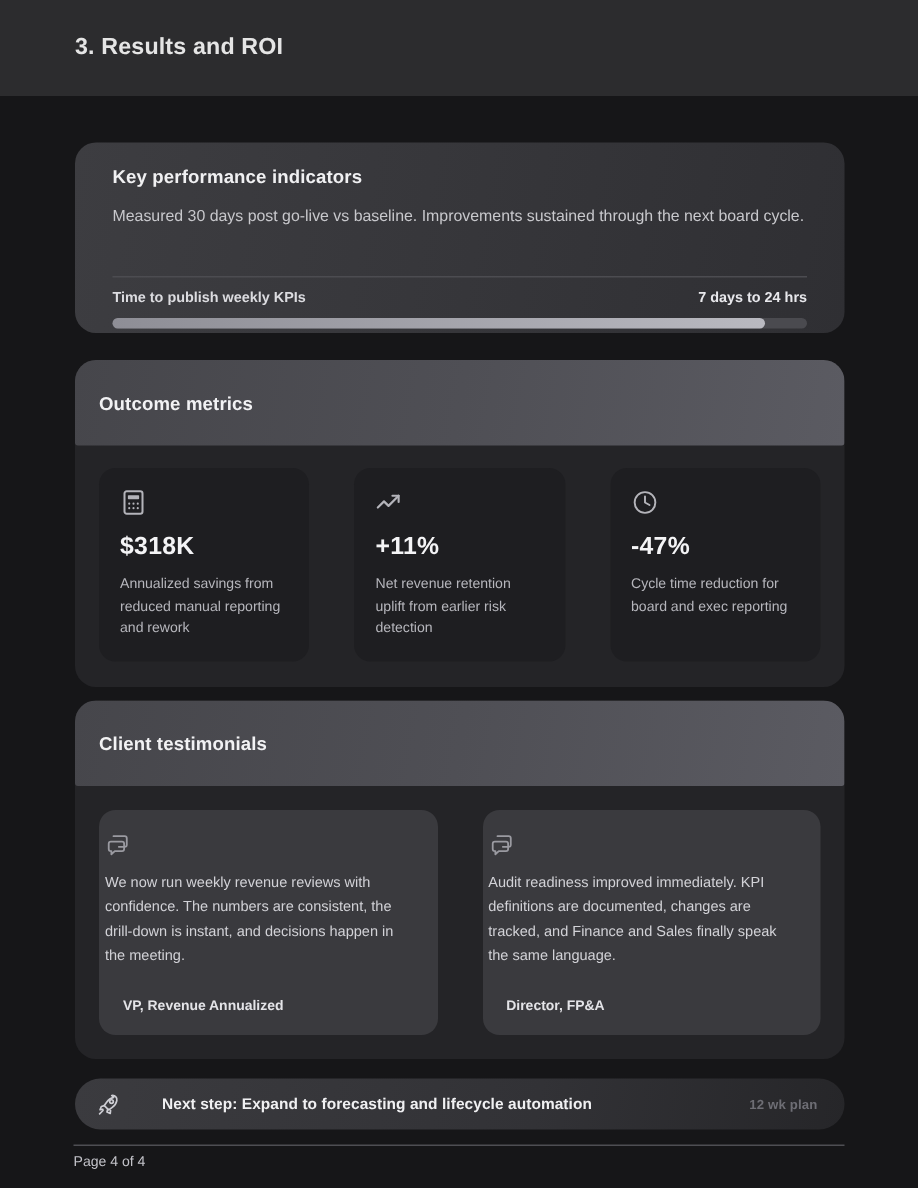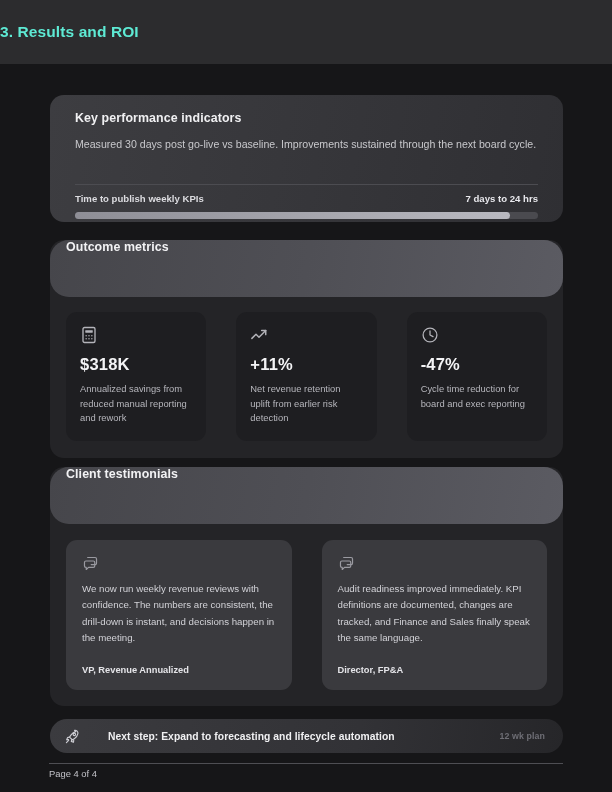--- a/index.html
+++ b/index.html
@@ -24,24 +24,25 @@
   .topbar {
     position: absolute;
     left: 0; top: 0;
     width: 612px;
     height: 64px;
     background: #2c2c2e;
     display: flex;
     align-items: center;
   }
   .topbar-title {
+    margin-left: 50px;
     font-size: 15.5px;
     font-weight: 700;
     letter-spacing: 0.1px;
-    color: #5eead4;
+    color: #e5e5e5;
   }
 
   
   .content {
     position: absolute;
     left: 50px;
     top: 95px;
     width: 459px;
   }
 
@@ -114,24 +115,24 @@
   .panel {
     position: absolute;
     left: 50px;
     width: 513px;
     border-radius: 14px;
     background: #242427;
     overflow: hidden;
   }
   .panel-head {
     height: 57px;
-    border-radius: 19px;
+    border-radius: 2px;
     background: linear-gradient(100deg, #46464b 0%, #4f4f55 50%, #5b5b62 100%);
     display: flex;
-    align-items: flex-start;
+    align-items: center;
     padding-left: 16px;
   }
   .panel-head-title {
     font-size: 12.4px;
     font-weight: 700;
     color: #f2f2f4;
     letter-spacing: 0.1px;
   }
   .panel-body {
     display: flex;
@@ -173,21 +174,21 @@
 
   
   #testimonials-panel { top: 467px; height: 239px; }
   #testimonials-panel .panel-body { padding-top: 16px; }
 
   .testimonial-card {
     flex: 1 1 0;
     min-width: 0;
     background: #3a3a3e;
     border-radius: 11px;
-    padding: 15px 16px 16px 16px;
+    padding: 15px 16px 16px 4px;
     height: 150px;
     position: relative;
   }
   .quote-icon {
     width: 17px;
     height: 17px;
     color: #9a9aa1;
     display: block;
   }
   .testimonial-text {

